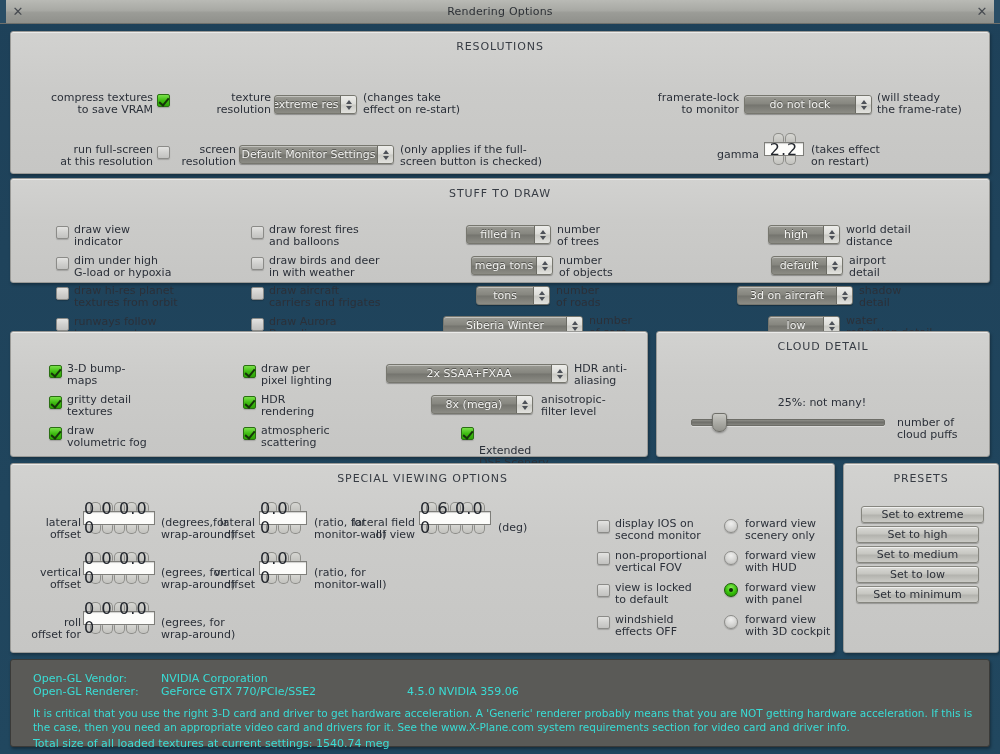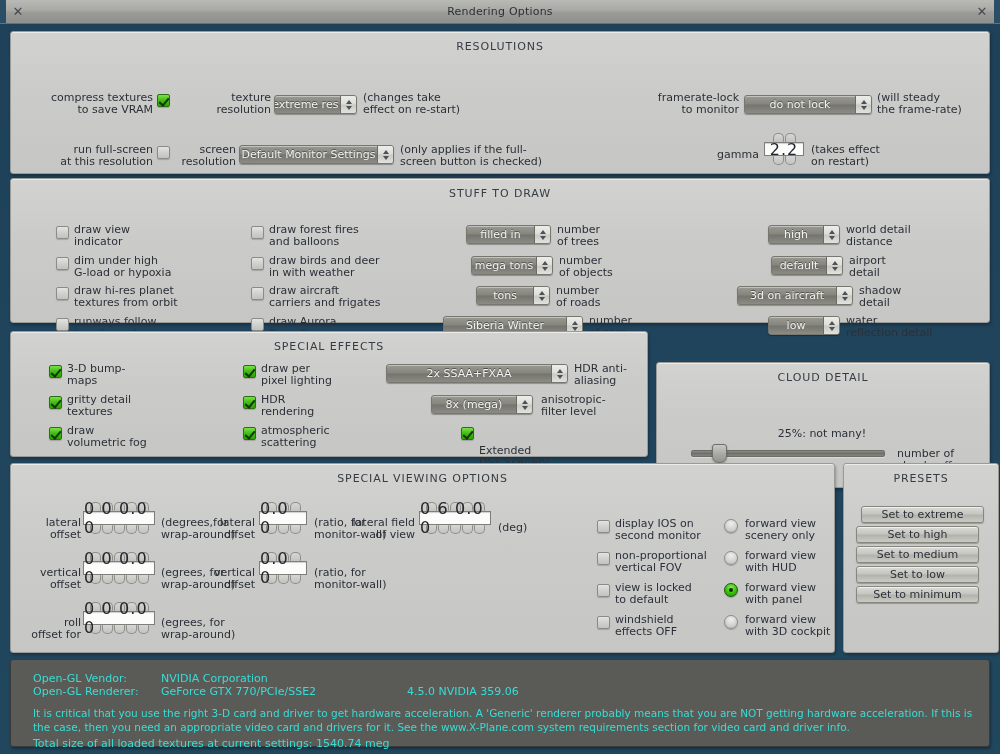--- a/index.html
+++ b/index.html
@@ -249,21 +249,21 @@
         <div class="field">2.2</div>
         <div class="arrows dn">
           <div class="cap dn"></div>
             <div class="cap dn"></div>
         </div>
       </div>
       <div class="lbl" style="left:800px;top:112px;">(takes effect
 on restart)</div>
     </div>
 
-    <div class="panel" style="left:10px;top:155px;width:980px;height:145px;">
+    <div class="panel" style="left:10px;top:155px;width:980px;height:105px;">
       <div class="panel-title">STUFF TO DRAW</div>
 
       <div class="cbx" style="left:45px;top:47px;"></div>
       <div class="lbl" style="left:63px;top:45px;">draw view
 indicator</div>
       <div class="cbx" style="left:45px;top:78px;"></div>
       <div class="lbl" style="left:63px;top:76px;">dim under high
 G-load or hypoxia</div>
       <div class="cbx" style="left:45px;top:108px;"></div>
       <div class="lbl" style="left:63px;top:106px;">draw hi-res planet
@@ -360,21 +360,20 @@
         <div class="dd-arrow">
             <div class="tri-u"></div>
             <div class="tri-d"></div>
           </div>
       </div>
       <div class="lbl" style="left:835px;top:136px;">water
 reflection detail</div>
     </div>
 
     <div class="panel" style="left:10px;top:308px;width:638px;height:126px;">
-      <div class="panel-title">SPECIAL EFFECTS</div>
 
       <div class="cbx on" style="left:38px;top:33px;"></div>
       <div class="lbl" style="left:56px;top:31px;">3-D bump-
 maps</div>
       <div class="cbx on" style="left:38px;top:64px;"></div>
       <div class="lbl" style="left:56px;top:62px;">gritty detail
 textures</div>
       <div class="cbx on" style="left:38px;top:95px;"></div>
       <div class="lbl" style="left:56px;top:93px;">draw
 volumetric fog</div>
@@ -407,21 +406,21 @@
           </div>
       </div>
       <div class="lbl" style="left:530px;top:62px;">anisotropic-
 filter level</div>
 
       <div class="cbx on" style="left:450px;top:95px;"></div>
       <div class="lbl" style="left:468px;top:93px;margin-top:20px;">Extended
 DSF Scenery</div>
     </div>
 
-    <div class="panel" style="left:656px;top:308px;width:334px;height:126px;margin-top:31px;">
+    <div class="panel" style="left:656px;top:308px;width:334px;height:126px;">
       <div class="panel-title">CLOUD DETAIL</div>
       <div class="lbl" style="left:90px;top:65px;width:150px;text-align:center;">25%: not many!</div>
       <div class="sld-track" style="left:34px;top:87px;width:194px;"></div>
       <div class="sld-knob" style="left:55px;top:81px;"></div>
       <div class="lbl" style="left:240px;top:85px;">number of
 cloud puffs</div>
     </div>
 
     <div class="panel" style="left:10px;top:440px;width:825px;height:190px;">
       <div class="panel-title">SPECIAL VIEWING OPTIONS</div>

